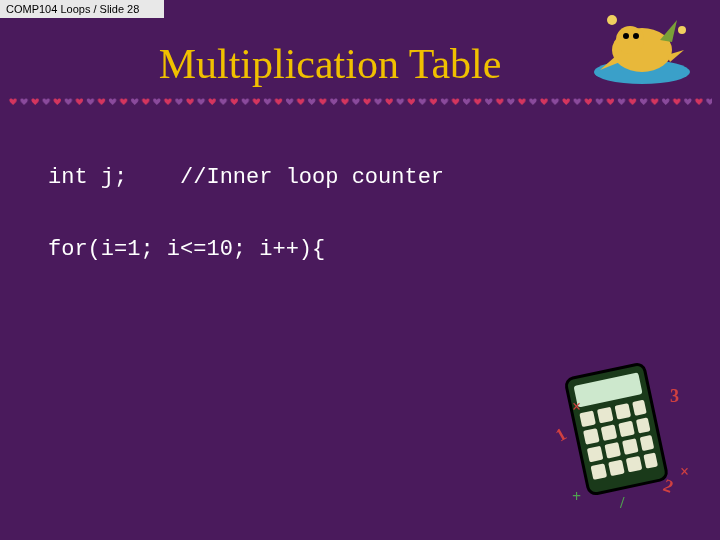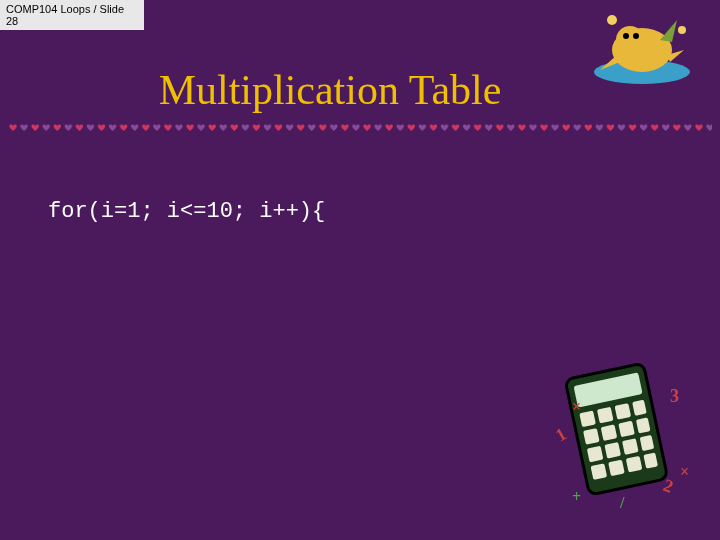--- a/index.html
+++ b/index.html
@@ -8,35 +8,35 @@
     background: #4a1a5c;
     font-family: Georgia, 'Times New Roman', serif;
     position: relative;
   }
   .header-strip {
     background: #e8e8e8;
     color: #000;
     font-size: 11px;
     padding: 3px 6px;
     font-family: Arial, sans-serif;
-    width: 144px;
+    width: 164px;
   }
   .character-art {
     position: absolute;
     top: 0;
     right: 18px;
     width: 120px;
     height: 90px;
   }
   .title {
     color: #f0c000;
     font-size: 42px;
     font-family: 'Times New Roman', serif;
     text-align: center;
-    margin-top: 36px;
+    margin-top: 22px;
     margin-bottom: 8px;
     font-weight: normal;
     padding-right: 120px;
     padding-left: 60px;
   }
   .divider {
     height: 14px;
     margin: 0 8px 20px 8px;
     display: flex;
     align-items: center;
@@ -89,20 +89,21 @@
       <pattern id="hearts" x="0" y="0" width="22" height="14" patternUnits="userSpaceOnUse">
         <path d="M5 4 C3 1, 0 3, 2 6 L5 9 L8 6 C10 3, 7 1, 5 4 Z" fill="#d4355e"></path>
         <path d="M16 4 C14 1, 11 3, 13 6 L16 9 L19 6 C21 3, 18 1, 16 4 Z" fill="#8a4a9c"></path>
       </pattern>
     </defs>
     <rect width="700" height="14" fill="url(#hearts)"></rect>
   </svg>
 </div>
 
 <div class="code-block">
+<div>int j;    //Inner loop counter</div>
 <div class="sect2">for(i=1; i&lt;=10; i++){</div>
 
 
 
 </div>
 
 <div class="calculator-art">
   <svg viewBox="0 0 150 160">
     <g transform="rotate(-12 75 80)">
       <rect x="35" y="18" width="80" height="118" rx="8" fill="#1a3a1a" stroke="#000" stroke-width="3"></rect>

